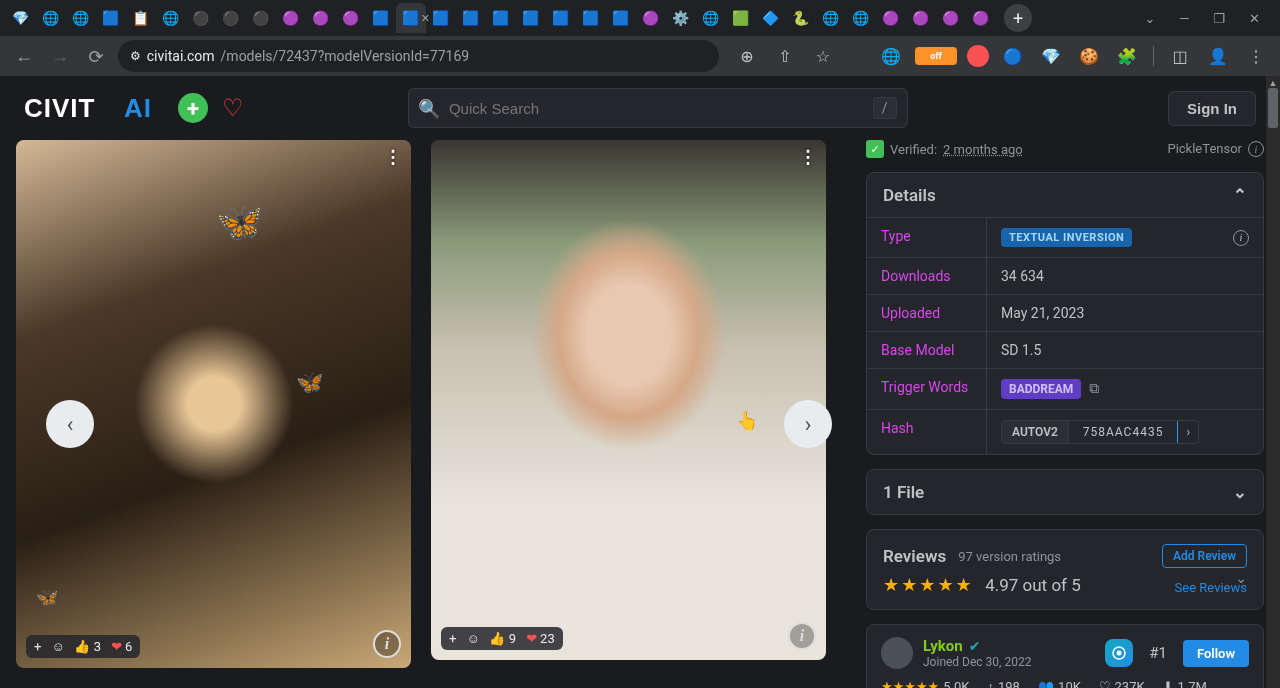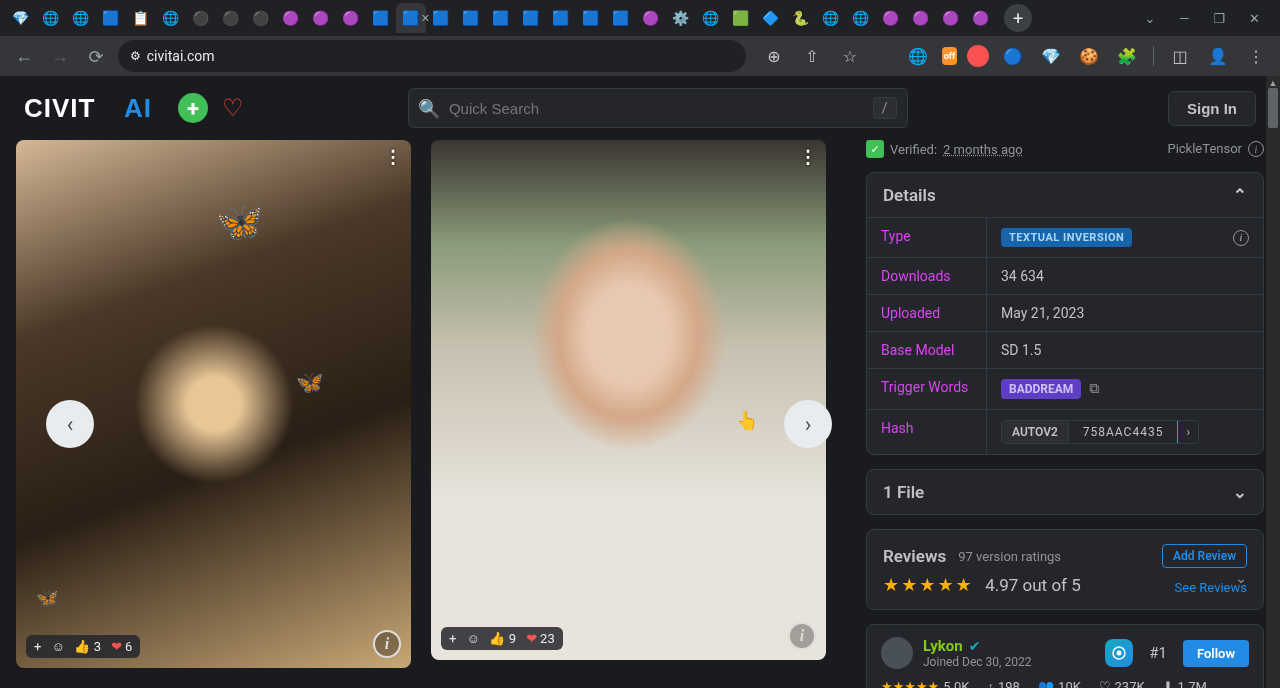--- a/index.html
+++ b/index.html
@@ -150,28 +150,29 @@
       <span>✕</span>
     </div>
   </div>
   <div class="addr-bar">
     <div class="nav-btn">←</div>
     <div class="nav-btn" style="opacity:0.4">→</div>
     <div class="nav-btn">⟳</div>
     <div class="url-box">
       <span style="font-size:12px">⚙</span>
       <span class="url-host">civitai.com</span>
+        <span class="url-path">/models/72437?modelVersionId=77169</span>
     </div>
     <div class="toolbar-icons">
       <div class="tb-ic">⊕</div>
       <div class="tb-ic">⇧</div>
       <div class="tb-ic">☆</div>
       <div style="width:20px"></div>
       <div class="tb-ic">🌐</div>
-      <div class="tb-ic" style="background:#ff922b;border-radius:4px;font-size:9px;color:#fff;width:15px;height:18px;font-weight:bold">off</div>
+      <div class="tb-ic" style="background:#ff922b;border-radius:4px;font-size:9px;color:#fff;width:42px;height:18px;font-weight:bold">off</div>
       <div class="tb-ic" style="background:#fa5252;border-radius:50%;width:22px;height:22px"></div>
       <div class="tb-ic">🔵</div>
       <div class="tb-ic">💎</div>
       <div class="tb-ic">🍪</div>
       <div class="tb-ic">🧩</div>
       <div class="tb-sep"></div>
       <div class="tb-ic">◫</div>
       <div class="tb-ic">👤</div>
       <div class="tb-ic">⋮</div>
     </div>

